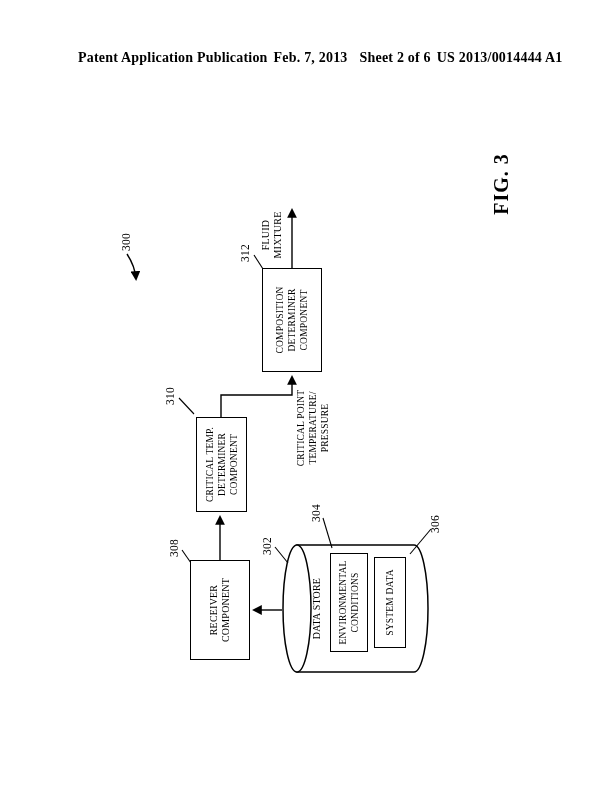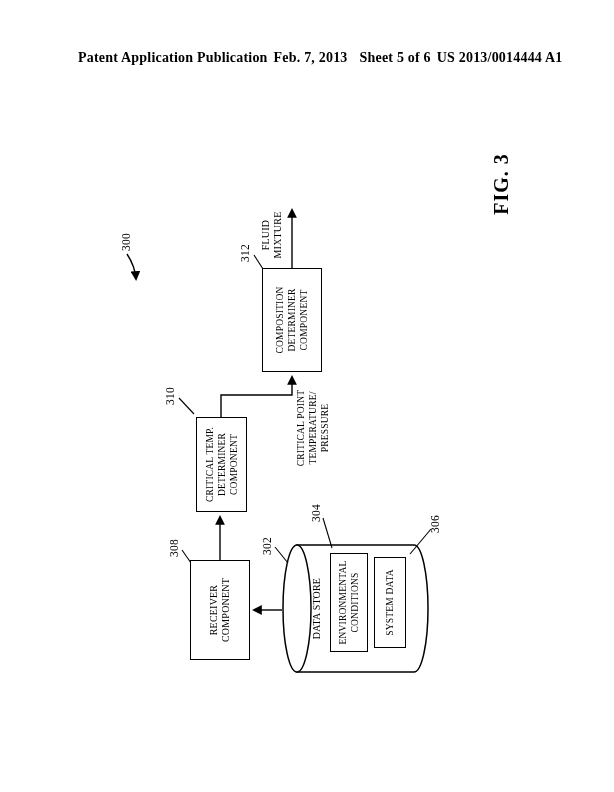--- a/index.html
+++ b/index.html
@@ -37,21 +37,21 @@
   .figcap { position:absolute; left:474px; top:400px; width:78px; text-align:center;
             font-weight:bold; font-size:20px; letter-spacing:1px; }
 </style>
 </head>
 <body>
 
 <div class="page">
 
   <div class="header">
     <span>Patent Application Publication</span>
-    <span class="center"><span>Feb. 7, 2013</span><span>Sheet 5 of 6</span></span>
+    <span class="center"><span>Feb. 7, 2013</span><span>Sheet 2 of 6</span></span>
     <span>US 2013/0014444 A1</span>
   </div>
 
   <div class="diagram">
 
     <svg class="wires" viewBox="0 0 560 440">
       <defs>
         <marker id="arw" viewBox="0 0 10 10" refX="8" refY="5" markerWidth="7" markerHeight="7" orient="auto-start-reverse">
           <path d="M0,0 L10,5 L0,10 z" fill="#000"></path>
         </marker>

